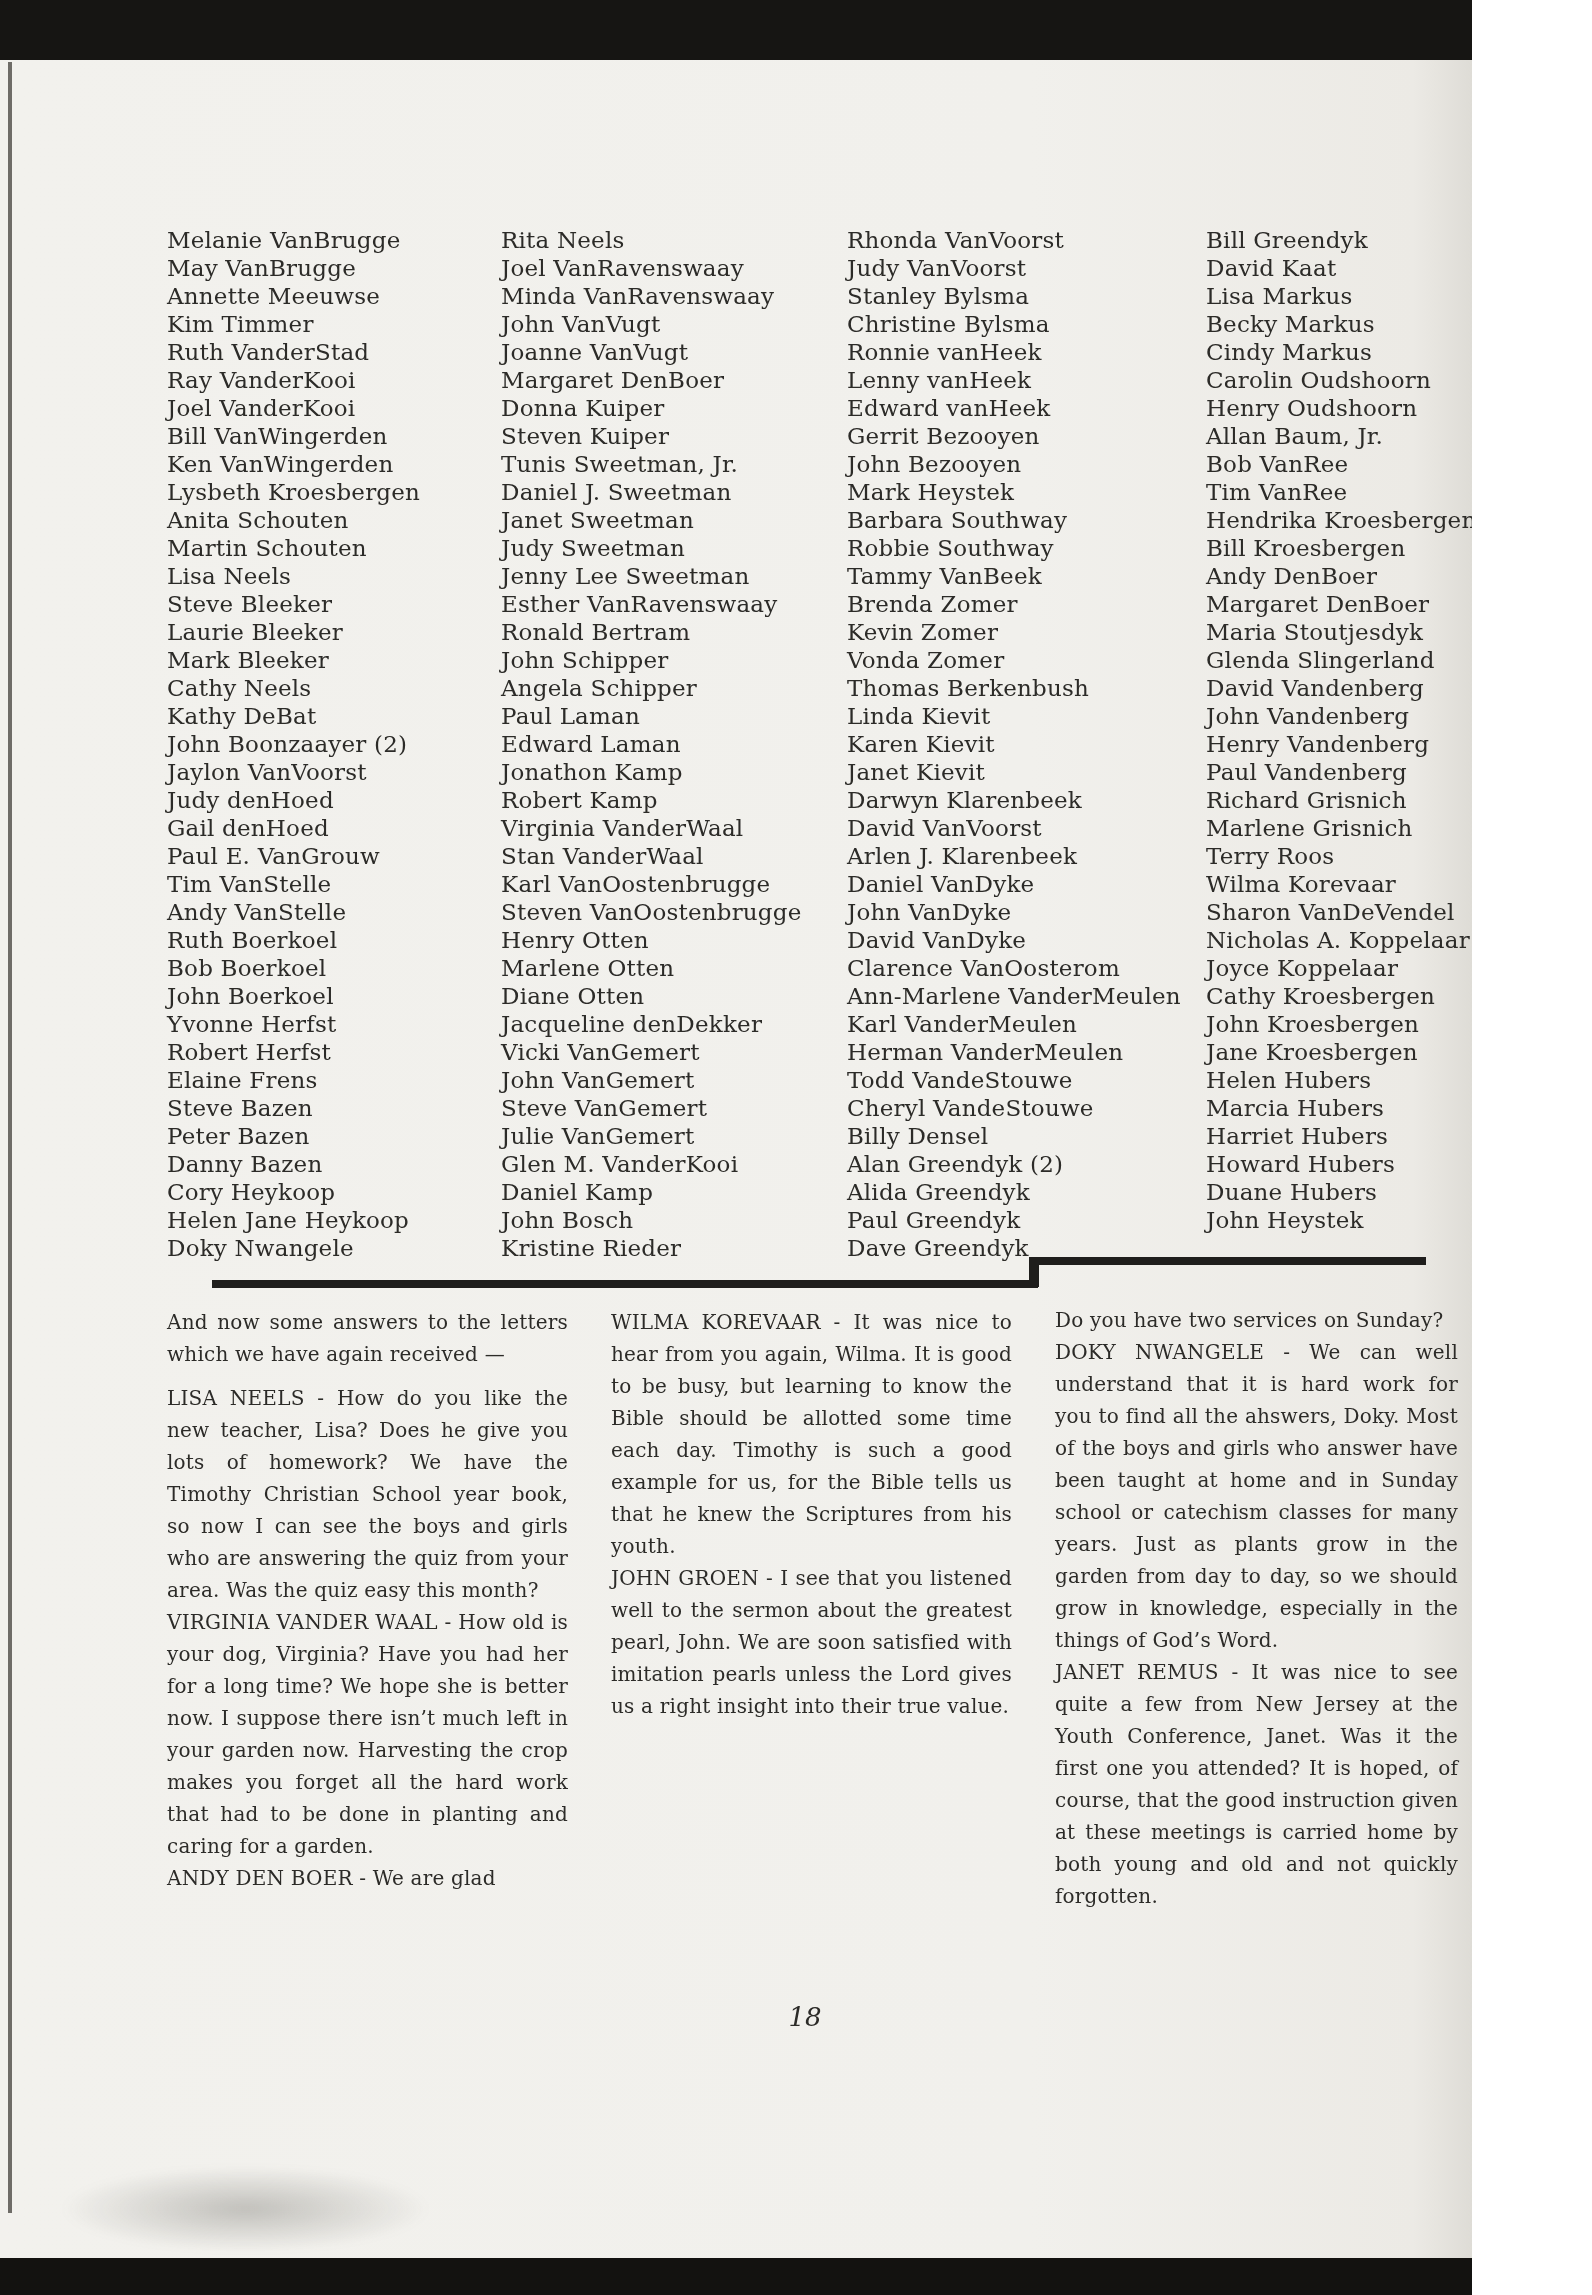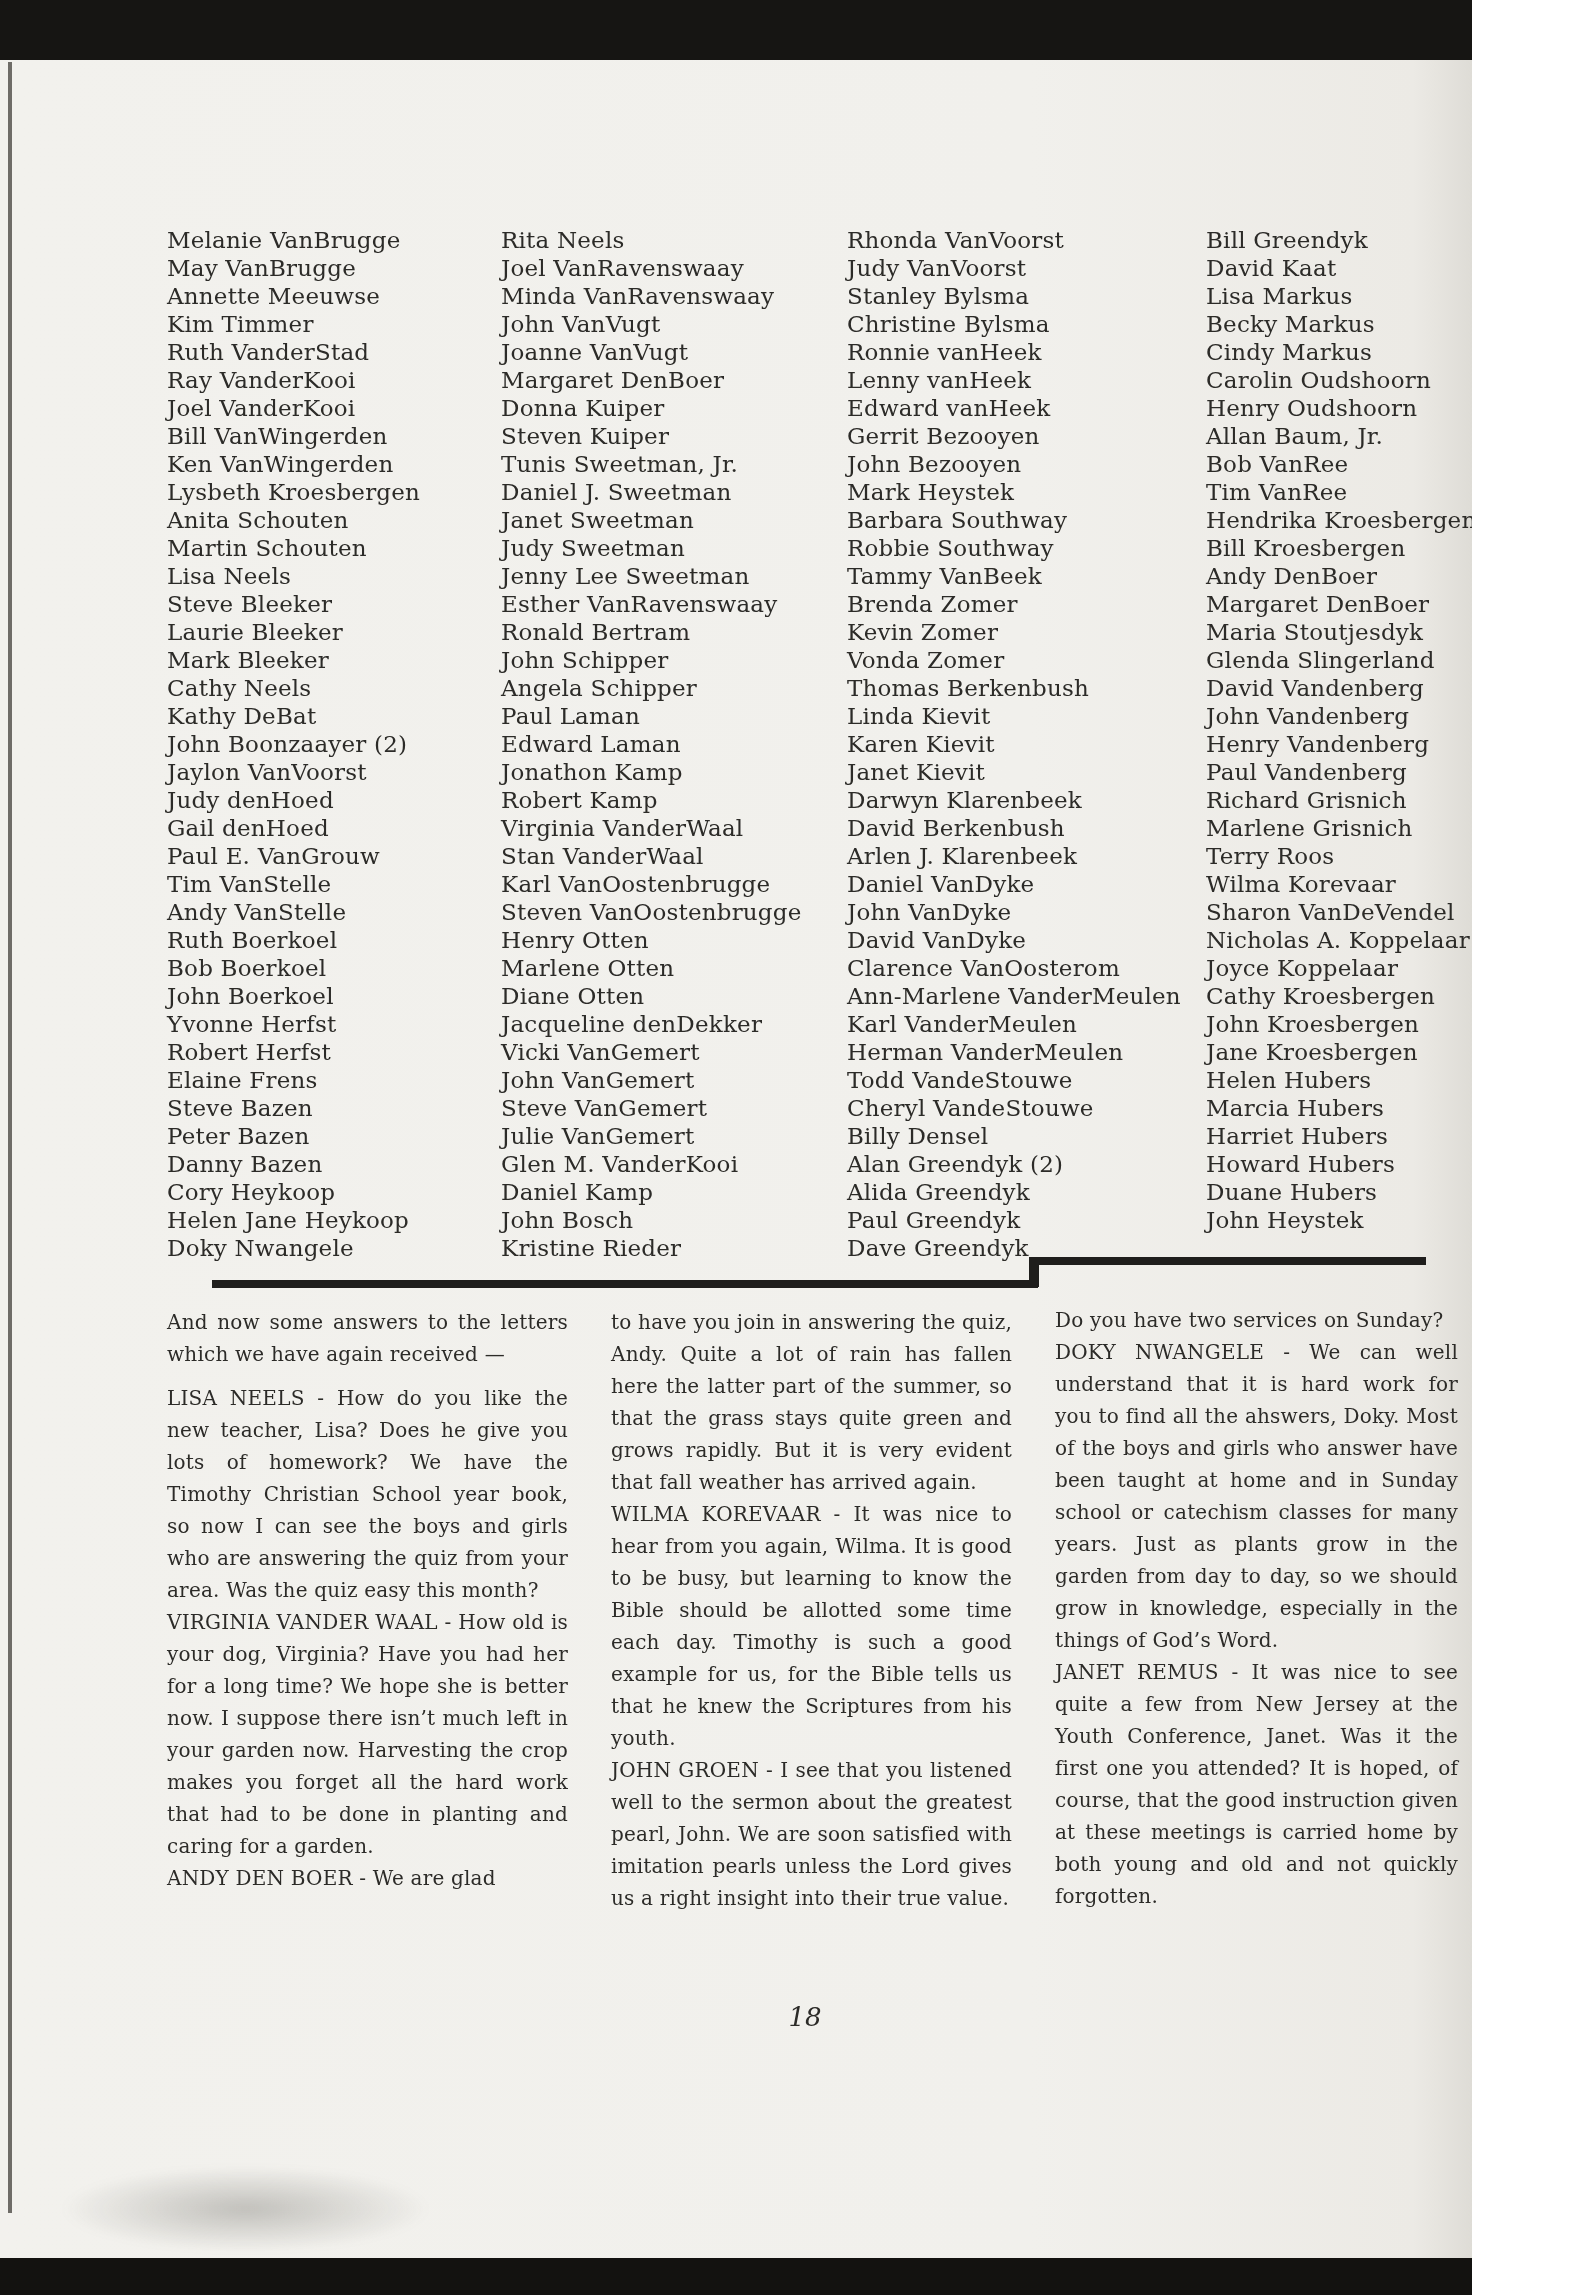--- a/index.html
+++ b/index.html
@@ -149,21 +149,21 @@
       <div class="name">Robbie Southway</div>
       <div class="name">Tammy VanBeek</div>
       <div class="name">Brenda Zomer</div>
       <div class="name">Kevin Zomer</div>
       <div class="name">Vonda Zomer</div>
       <div class="name">Thomas Berkenbush</div>
       <div class="name">Linda Kievit</div>
       <div class="name">Karen Kievit</div>
       <div class="name">Janet Kievit</div>
       <div class="name">Darwyn Klarenbeek</div>
-      <div class="name">David Berkenbush</div>
+      <div class="name">David VanVoorst</div>
       <div class="name">Arlen J. Klarenbeek</div>
       <div class="name">Daniel VanDyke</div>
       <div class="name">John VanDyke</div>
       <div class="name">David VanDyke</div>
       <div class="name">Clarence VanOosterom</div>
       <div class="name">Ann-Marlene VanderMeulen</div>
       <div class="name">Karl VanderMeulen</div>
       <div class="name">Herman VanderMeulen</div>
       <div class="name">Todd VandeStouwe</div>
       <div class="name">Cheryl VandeStouwe</div>
@@ -216,21 +216,20 @@
   <div class="rule rule-step"></div>
   <div class="rule rule-right"></div>
 
   <div class="article article-left">
       <div class="para">And now some answers to the letters which we have again received —</div>
       <div class="para">LISA NEELS - How do you like the new teacher, Lisa? Does he give you lots of homework? We have the Timothy Christian School year book, so now I can see the boys and girls who are answering the quiz from your area. Was the quiz easy this month?</div>
       <div class="para">VIRGINIA VANDER WAAL - How old is your dog, Virginia? Have you had her for a long time? We hope she is better now. I suppose there isn’t much left in your garden now. Harvesting the crop makes you forget all the hard work that had to be done in planting and caring for a garden.</div>
       <div class="para">ANDY DEN BOER - We are glad</div>
     </div>
   <div class="article article-middle">
-      <div class="para">to have you join in answering the quiz, Andy. Quite a lot of rain has fallen here the latter part of the summer, so that the grass stays quite green and grows rapidly. But it is very evident that fall weather has arrived again.</div>
       <div class="para">WILMA KOREVAAR - It was nice to hear from you again, Wilma. It is good to be busy, but learning to know the Bible should be allotted some time each day. Timothy is such a good example for us, for the Bible tells us that he knew the Scriptures from his youth.</div>
       <div class="para">JOHN GROEN - I see that you listened well to the sermon about the greatest pearl, John. We are soon satisfied with imitation pearls unless the Lord gives us a right insight into their true value.</div>
     </div>
   <div class="article article-right">
       <div class="para">Do you have two services on Sunday?</div>
       <div class="para">DOKY NWANGELE - We can well understand that it is hard work for you to find all the ahswers, Doky. Most of the boys and girls who answer have been taught at home and in Sunday school or catechism classes for many years. Just as plants grow in the garden from day to day, so we should grow in knowledge, especially in the things of God’s Word.</div>
       <div class="para">JANET REMUS - It was nice to see quite a few from New Jersey at the Youth Conference, Janet. Was it the first one you attended? It is hoped, of course, that the good instruction given at these meetings is carried home by both young and old and not quickly forgotten.</div>
     </div>
 
   <div class="page-number">18</div>

